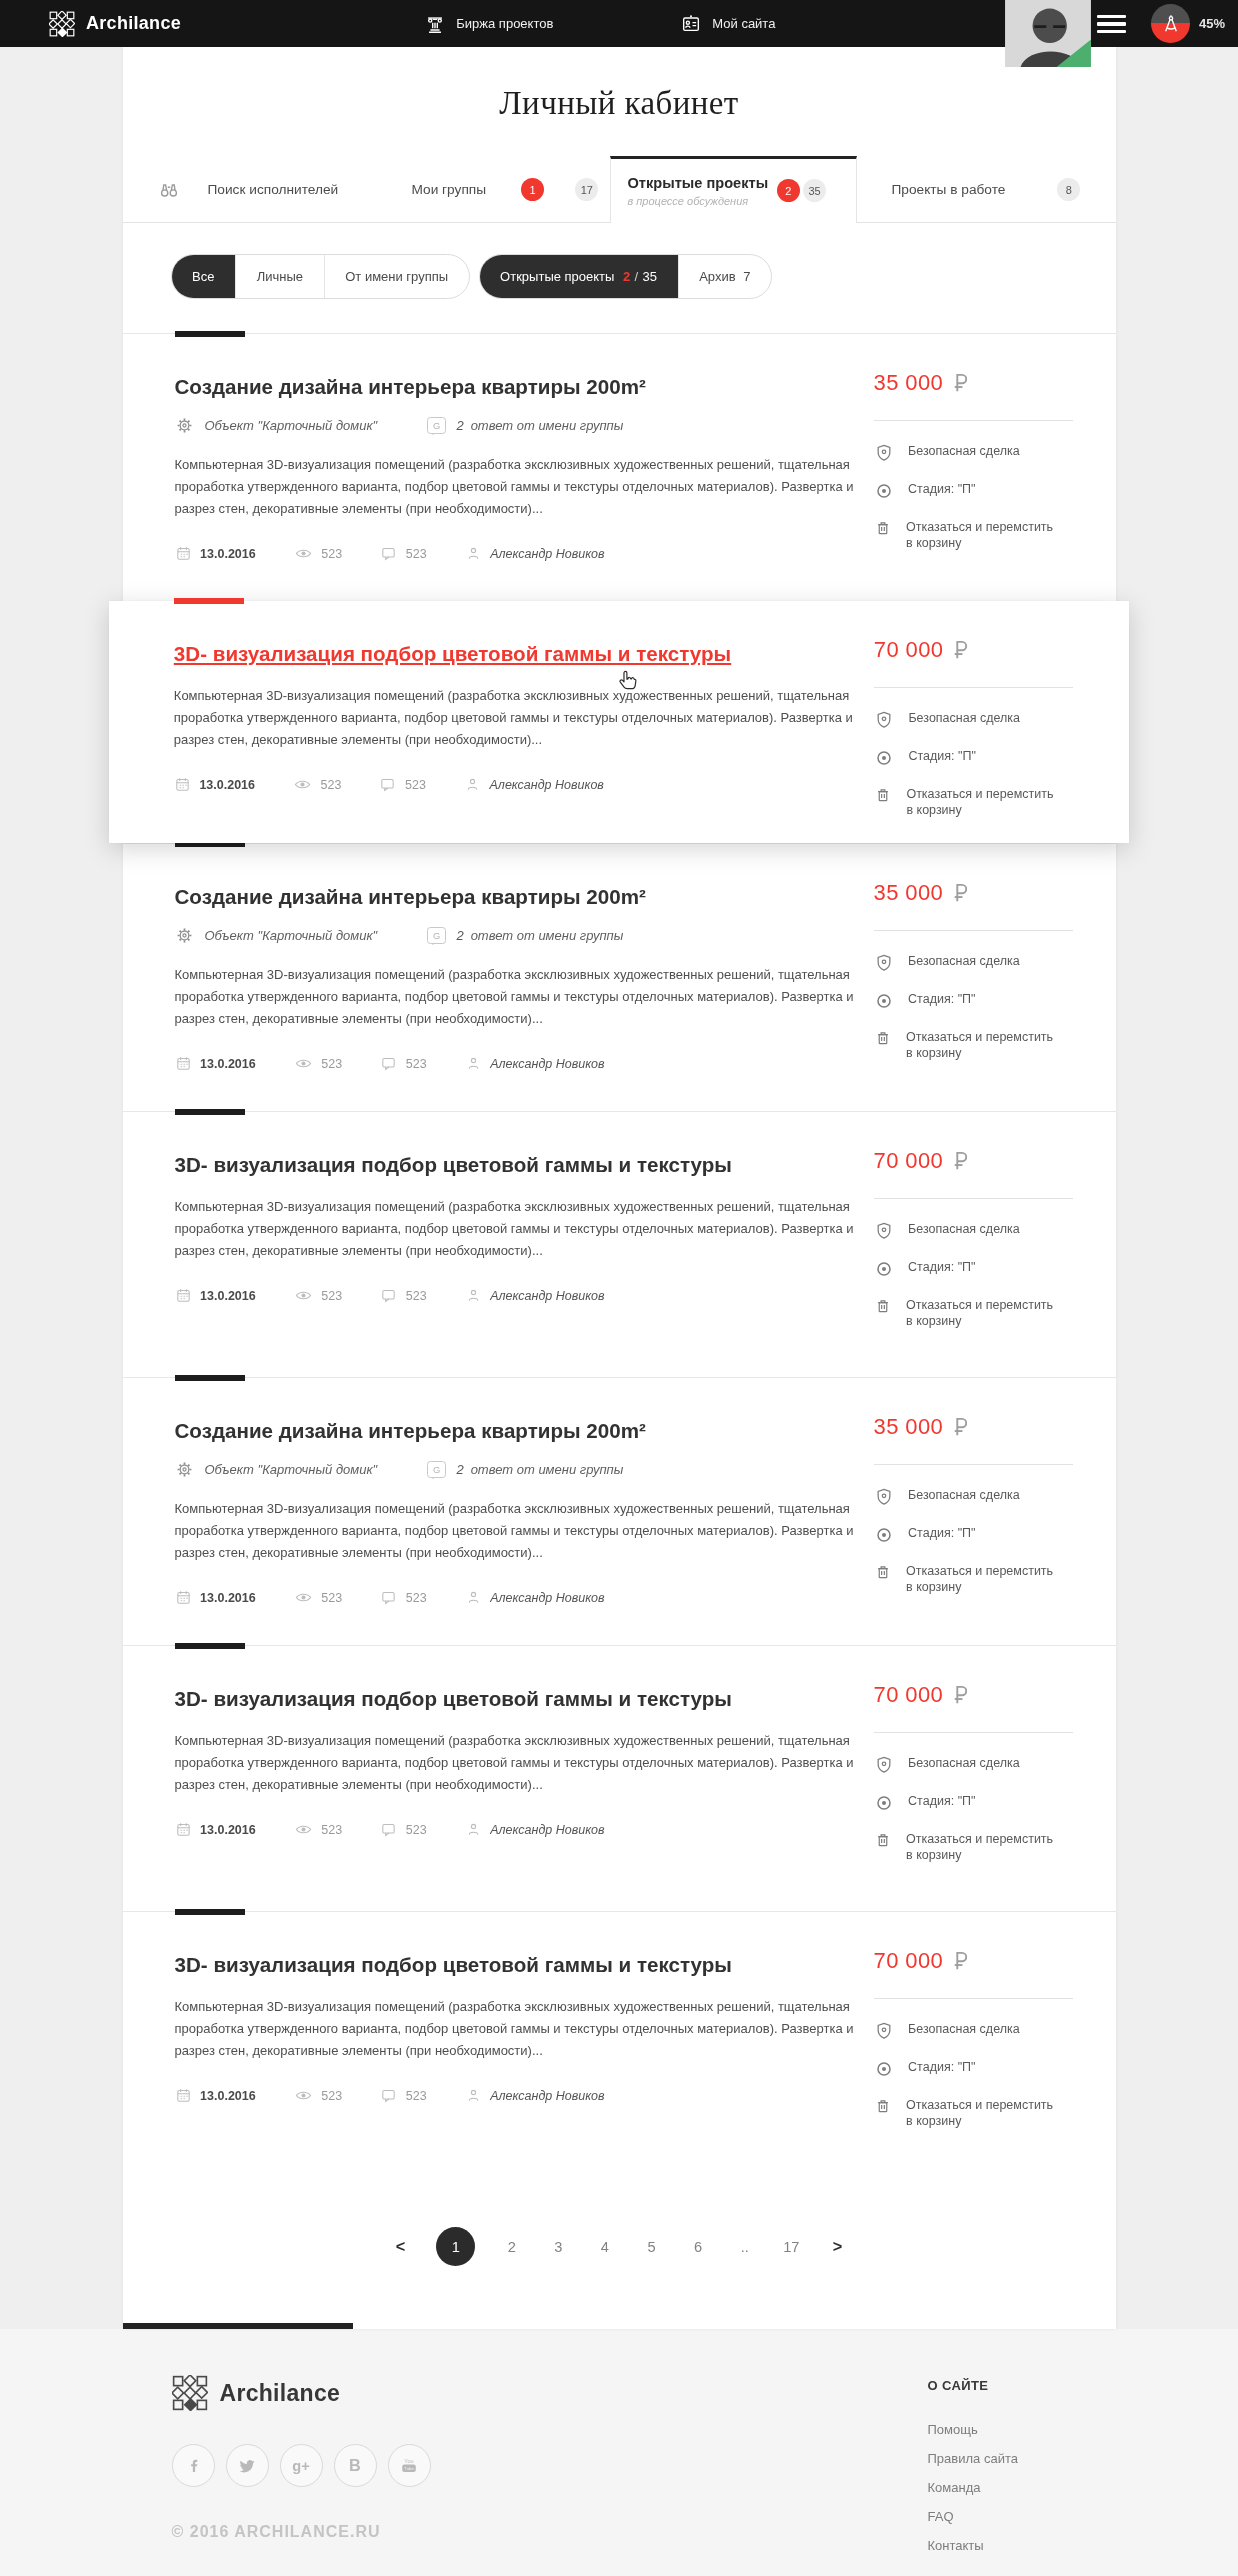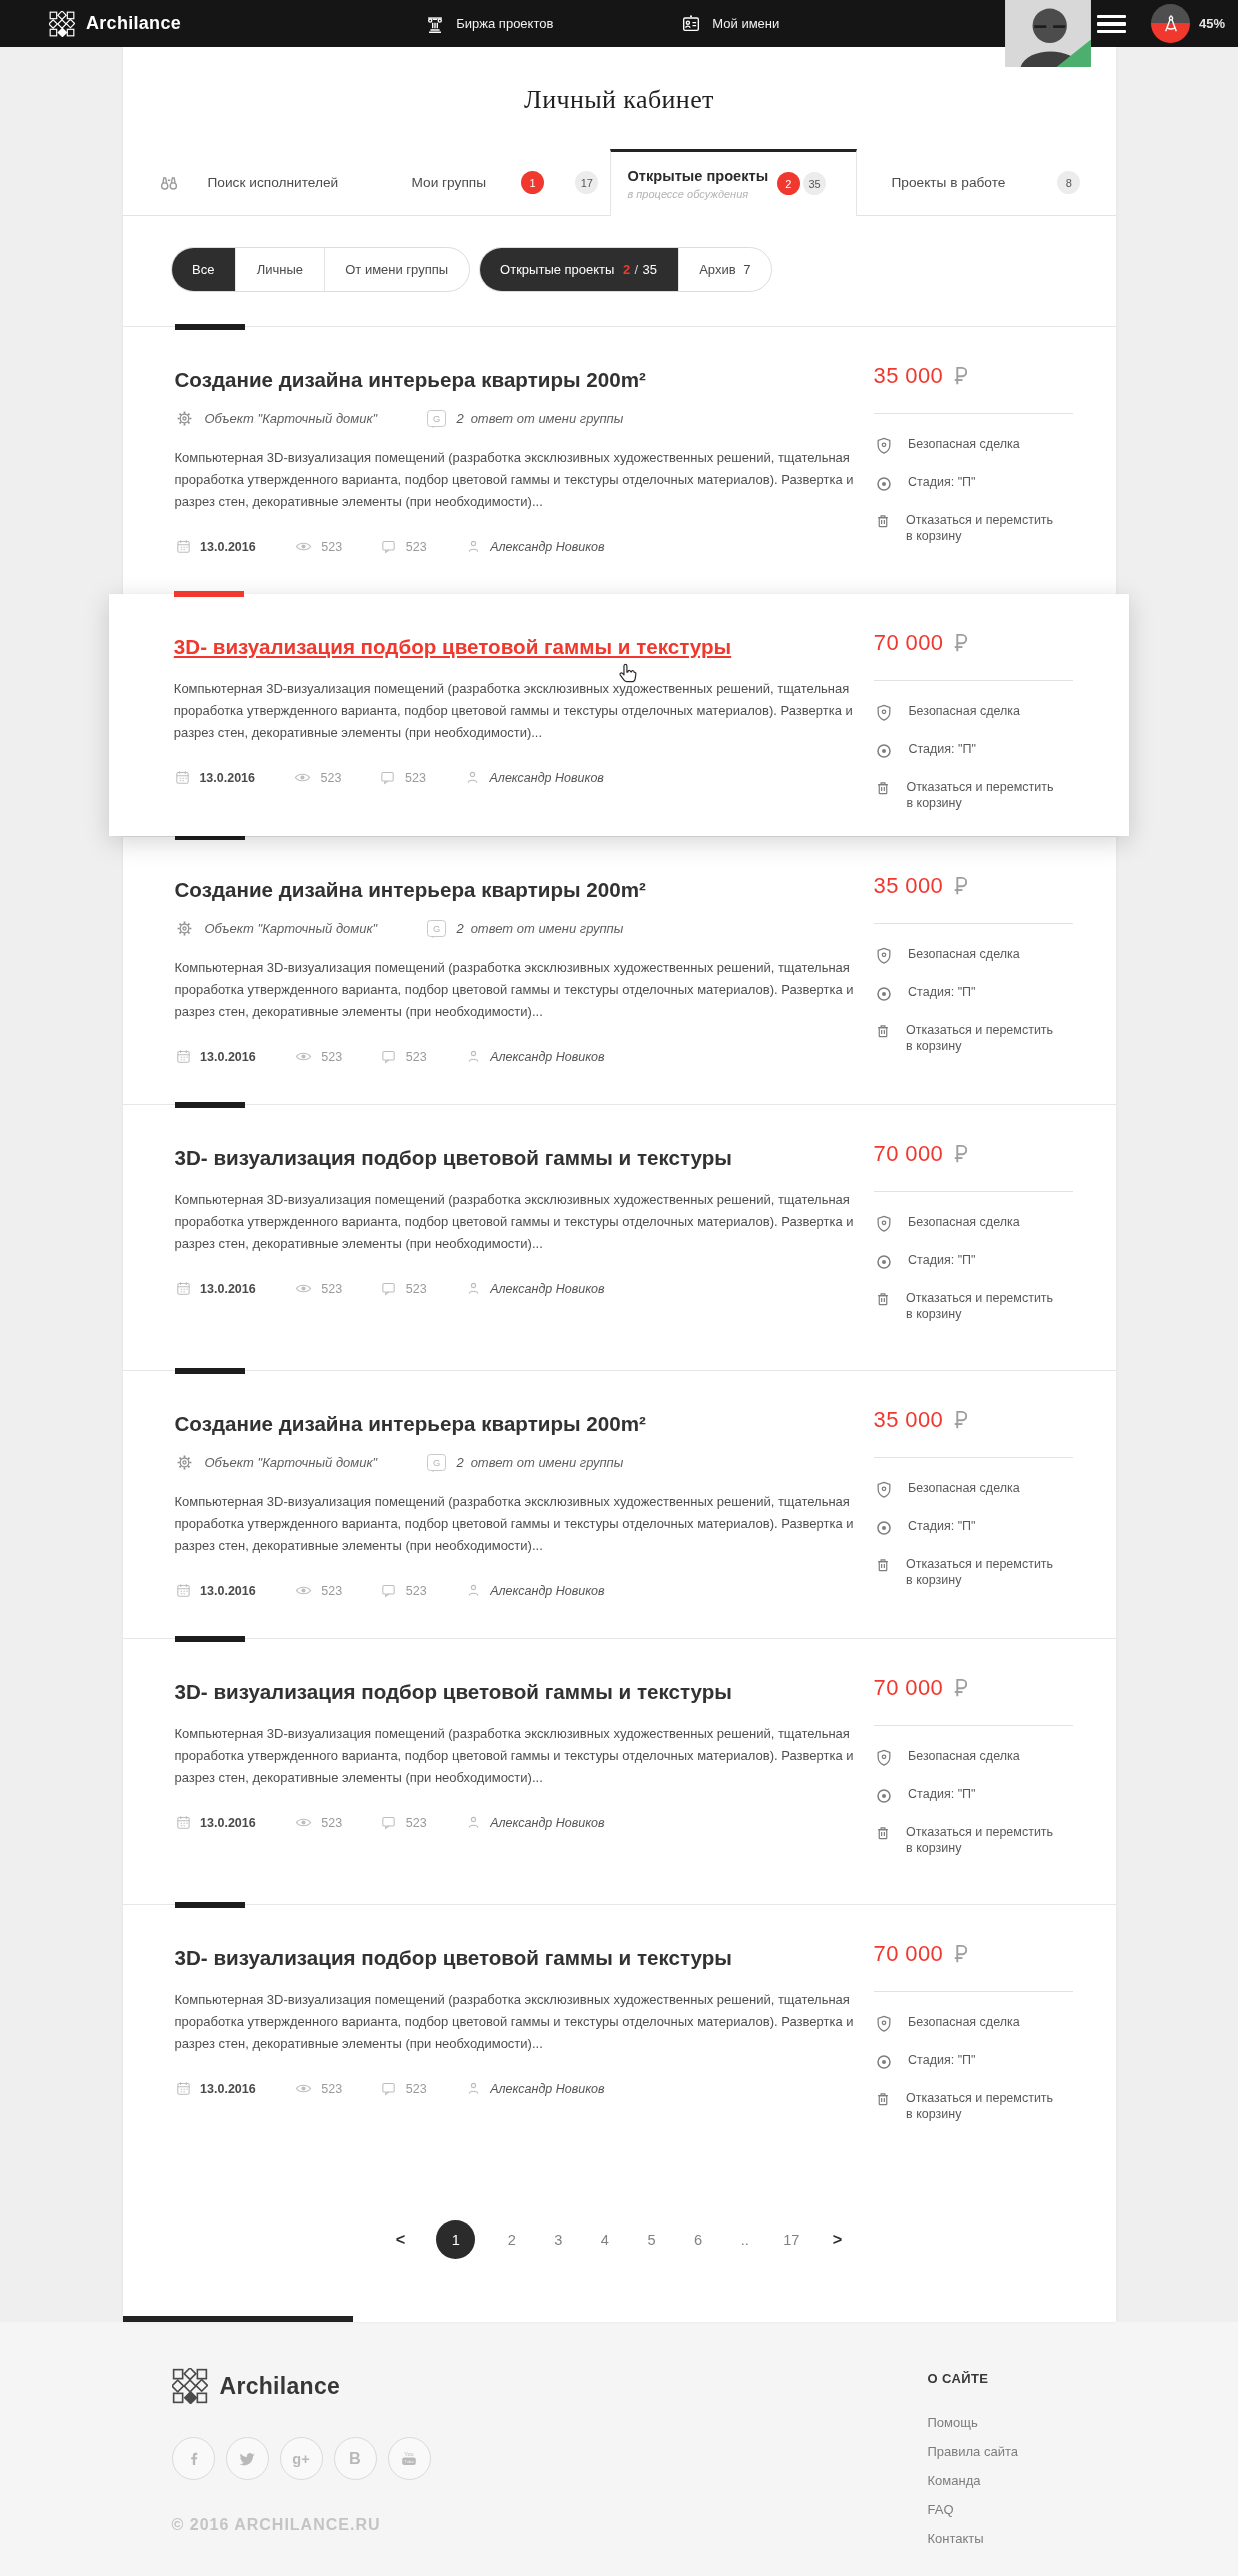--- a/index.html
+++ b/index.html
@@ -21,21 +21,21 @@
   .avatar { position:absolute; left:1005px; top:0; width:86px; height:67px; overflow:hidden; cursor:pointer; }
   .hamburger { position:absolute; left:1097px; top:14.6px; width:29px; cursor:pointer; }
   .hamburger span { display:block; width:29px; height:3.4px; background:#fff; margin-bottom:4.3px; border-radius:0.9px; }
   .progress-badge { position:absolute; left:1151px; top:4.3px; width:39px; height:39px; border-radius:50%;
     background:linear-gradient(180deg,#4f4f4f 50%, #f0382e 50%); display:flex; align-items:center; justify-content:center; cursor:pointer; }
   .progress-text { position:absolute; left:1199px; top:0; height:47px; display:flex; align-items:center; color:#e5e5e5; font-size:13px; font-weight:700;text-align:center; }
 
   
   .container { width:993px; margin:0 auto; background:#fff; box-shadow:0 0.9px 3.4px rgba(0,0,0,.07); position:relative; }
   .title-block { padding:38px 0 34px; text-align:center; }
-  .title-block h1 { font-family:"Liberation Serif", serif; font-weight:400; font-size:26px; color:#1f1f1f; letter-spacing:0.4px; }
+  .title-block h1 { font-family:"Liberation Serif", serif; font-weight:400; font-size:33px; color:#1f1f1f; letter-spacing:0.4px; }
 
   
   .tabs { position:relative; height:67px; border-bottom:0.9px solid #e3e3e3; }
   .tab { position:absolute; top:0; height:67px; display:flex; align-items:center; gap:28px; font-size:13.7px; color:#4c4c4c; cursor:pointer; }
   .tab-search { left:35px; }
   .tab-groups { left:289px; }
   .tab-work   { left:769px; }
   .badge { width:23px; height:23px; border-radius:50%; display:inline-flex; align-items:center; justify-content:center; font-size:11px; flex:none; }
   .badge.red  { background:#f0382e; color:#fff; }
   .badge.gray { background:#ececec; color:#555; }
@@ -155,21 +155,21 @@
   <div class="topnav-item topnav-office">
     <span class="i">
       <svg width="22" height="22" viewBox="0 0 24 24" fill="none" stroke="#fff" stroke-width="1.5">
         <rect x="4" y="5.5" width="16" height="13.5" rx="1.5"></rect>
           <circle cx="12" cy="3.6" r="1.1" fill="#fff" stroke="none"></circle>
         <circle cx="8.6" cy="10.6" r="1.7"></circle>
           <path d="M6.4 16 C6.4 13.8 10.8 13.8 10.8 16"></path>
         <path d="M13.6 10.5 H17.6 M13.6 13.8 H17.6"></path>
       </svg>
     </span>
-    <span>Мой имени</span>
+    <span>Мой сайта</span>
   </div>
 
   <div class="avatar">
     <svg width="86" height="67" viewBox="0 0 100 78">
       <rect width="100" height="78" fill="#d8d8d8"></rect>
       <circle cx="52" cy="30" r="20" fill="#4c4c4c"></circle>
       <path d="M18 78 C26 54 80 54 88 78 Z" fill="#3f3f3f"></path>
       <path d="M34 31 h14 M56 31 h14" stroke="#1d1d1d" stroke-width="3"></path>
       <path d="M100 78 V46 L60 78 Z" fill="#4caf6e"></path>
     </svg>

